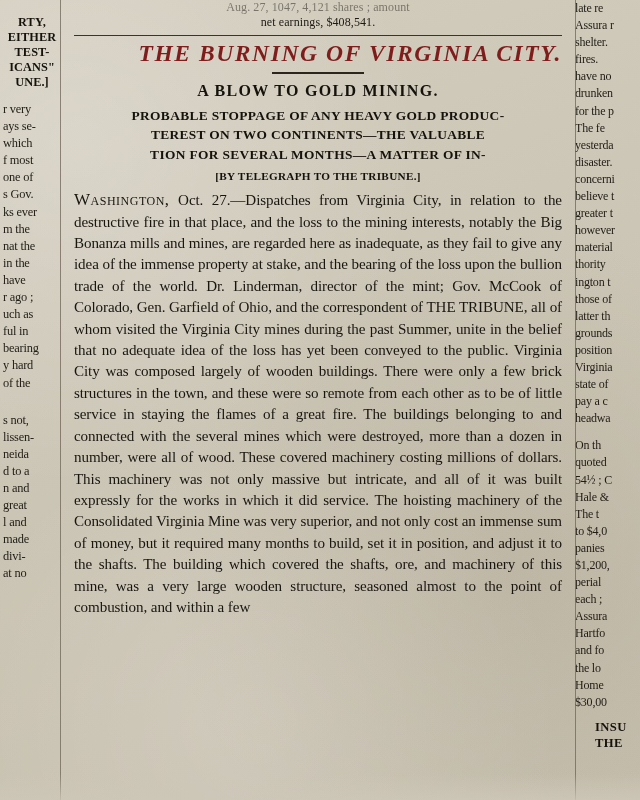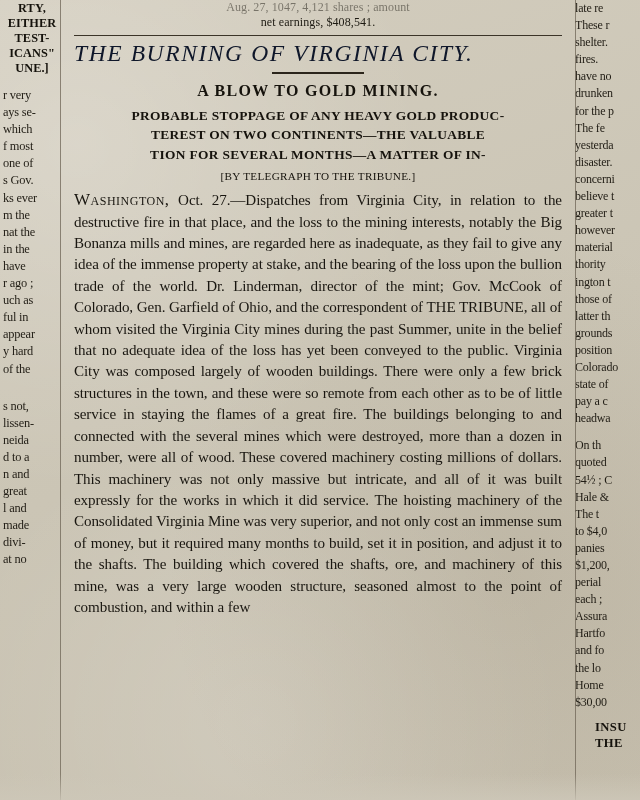--- a/index.html
+++ b/index.html
@@ -33,21 +33,21 @@
     position: absolute;
     top: 0;
     bottom: 0;
     z-index: 2;
     overflow: hidden;
   }
   
   #left-col {
     left: 0;
     width: 58px;
-    padding: 1px 3px;
+    padding: 15px 3px;
   }
   #left-col .ltxt {
     font-size: 12.4px;
     line-height: 17.1px;
     text-align: justify;
     letter-spacing: -0.2px;
     color: #211d15;
   }
   #left-col .lhead {
     font-size: 12.3px;
@@ -103,28 +103,28 @@
     letter-spacing: 0.1px;
     color: #1d1a12;
   }
   .topline.faint { opacity: .5; }
   .rule-full {
     border: 0;
     border-top: 1px solid #3b3428;
     margin: 5px 0 4px 0;
   }
   .headline {
-    text-align: left;
+    text-align: right;
     font-size: 23.5px;
     line-height: 27px;
     letter-spacing: 1.6px;
     font-style: italic;
-    font-weight: normal;
+    font-weight: bold;
     margin: 4px 0 2px 0;
-    color: #0f172a;
+    color: #7f1d1d;
   }
   .rule-short {
     width: 92px;
     height: 2px;
     background: #2b251b;
     margin: 5px auto 7px auto;
   }
   .subhead1 {
     text-align: center;
     font-size: 16px;
@@ -142,20 +142,21 @@
     margin: 0 4px 5px 4px;
     text-transform: uppercase;
   }
   .deck .ln { display: block; }
   .byline {
     text-align: center;
     font-size: 11.2px;
     line-height: 14px;
     letter-spacing: 0.3px;
     margin: 2px 0 6px 0;
+    font-weight: bold;
   }
   .body {
     font-size: 15.1px;
     line-height: 21.4px;
     text-align: justify;
     text-justify: inter-word;
     letter-spacing: -0.1px;
     color: #191610;
   }
   .body .dateline {
@@ -194,21 +195,21 @@
     <div class="ltxt">one of</div>
     <div class="ltxt">s Gov.</div>
     <div class="ltxt">ks ever</div>
     <div class="ltxt">m the</div>
     <div class="ltxt">nat the</div>
     <div class="ltxt">in the</div>
     <div class="ltxt">have</div>
     <div class="ltxt">r ago ;</div>
     <div class="ltxt">uch as</div>
     <div class="ltxt">ful in</div>
-    <div class="ltxt">appear</div>
+    <div class="ltxt">bearing</div>
     <div class="ltxt">y hard</div>
     <div class="ltxt">of the</div>
     <div class="ltxt" style="height:20px"></div>
     <div class="ltxt">s not,</div>
     <div class="ltxt">lissen-</div>
     <div class="ltxt">neida</div>
     <div class="ltxt">d to a</div>
     <div class="ltxt">n and</div>
     <div class="ltxt">great</div>
     <div class="ltxt">l and</div>
@@ -228,41 +229,41 @@
       <span class="ln">PROBABLE STOPPAGE OF ANY HEAVY GOLD PRODUC-</span>
       <span class="ln">TEREST ON TWO CONTINENTS—THE VALUABLE</span>
       <span class="ln">TION FOR SEVERAL MONTHS—A MATTER OF IN-</span>
     </div>
     <div class="byline">[BY TELEGRAPH TO THE TRIBUNE.]</div>
     <div class="body"><span class="dateline" style="font-size:17px;">Washington,</span> <span>Oct. 27.—Dispatches from Virginia City, in relation to the destructive fire in that place, and the loss to the mining interests, notably the Big Bonanza mills and mines, are regarded here as inadequate, as they fail to give any idea of the immense property at stake, and the bearing of the loss upon the bullion trade of the world. Dr. Linderman, director of the mint; Gov. McCook of Colorado, Gen. Garfield of Ohio, and the correspondent of THE TRIBUNE, all of whom visited the Virginia City mines during the past Summer, unite in the belief that no adequate idea of the loss has yet been conveyed to the public. Virginia City was composed largely of wooden buildings. There were only a few brick structures in the town, and these were so remote from each other as to be of little service in staying the flames of a great fire. The buildings belonging to and connected with the several mines which were destroyed, more than a dozen in number, were all of wood. These covered machinery costing millions of dollars. This machinery was not only massive but intricate, and all of it was built expressly for the works in which it did service. The hoisting machinery of the Consolidated Virginia Mine was very superior, and not only cost an immense sum of money, but it required many months to build, set it in position, and adjust it to the shafts. The building which covered the shafts, ore, and machinery of this mine, was a very large wooden structure, seasoned almost to the point of combustion, and within a few</span></div>
   </div>
 
   <div class="col" id="right-col">
     <div class="rtxt">late re</div>
-    <div class="rtxt">These r</div>
+    <div class="rtxt">Assura r</div>
     <div class="rtxt">shelter.</div>
     <div class="rtxt">fires.</div>
     <div class="rtxt">have no</div>
     <div class="rtxt">drunken</div>
     <div class="rtxt">for the p</div>
     <div class="rtxt">The fe</div>
     <div class="rtxt">yesterda</div>
     <div class="rtxt">disaster.</div>
     <div class="rtxt">concerni</div>
     <div class="rtxt">believe t</div>
     <div class="rtxt">greater t</div>
     <div class="rtxt">however</div>
     <div class="rtxt">material</div>
     <div class="rtxt">thority</div>
     <div class="rtxt">ington t</div>
     <div class="rtxt">those of</div>
     <div class="rtxt">latter th</div>
     <div class="rtxt">grounds</div>
     <div class="rtxt">position</div>
-    <div class="rtxt">Colorado</div>
+    <div class="rtxt">Virginia</div>
     <div class="rtxt">state of</div>
     <div class="rtxt">pay a c</div>
     <div class="rtxt">headwa</div>
     <div class="rtxt" style="height:10px"></div>
     <div class="rtxt">On th</div>
     <div class="rtxt">quoted</div>
     <div class="rtxt">54½ ; C</div>
     <div class="rtxt">Hale &amp;</div>
     <div class="rtxt">The t</div>
     <div class="rtxt">to $4,0</div>

